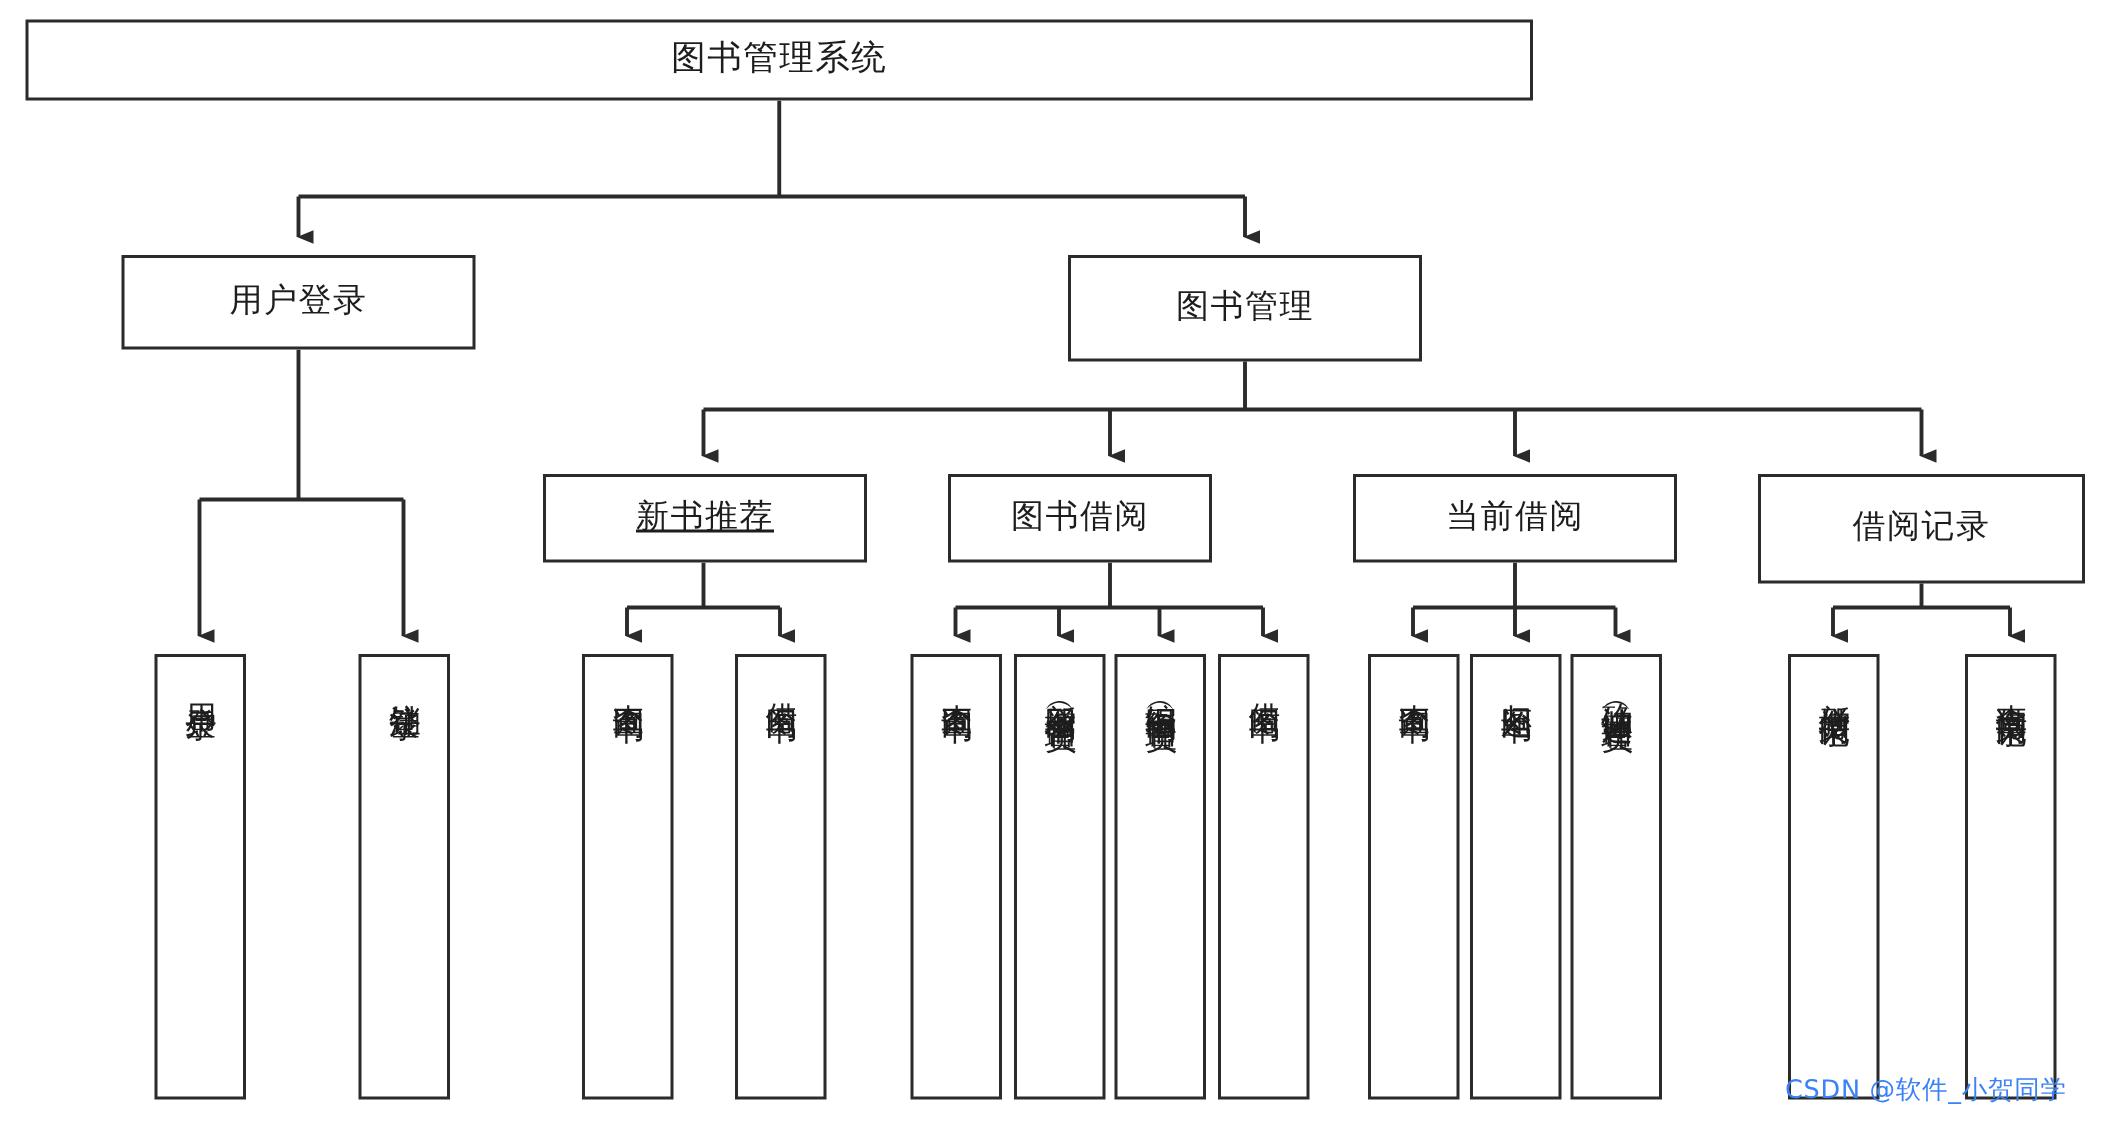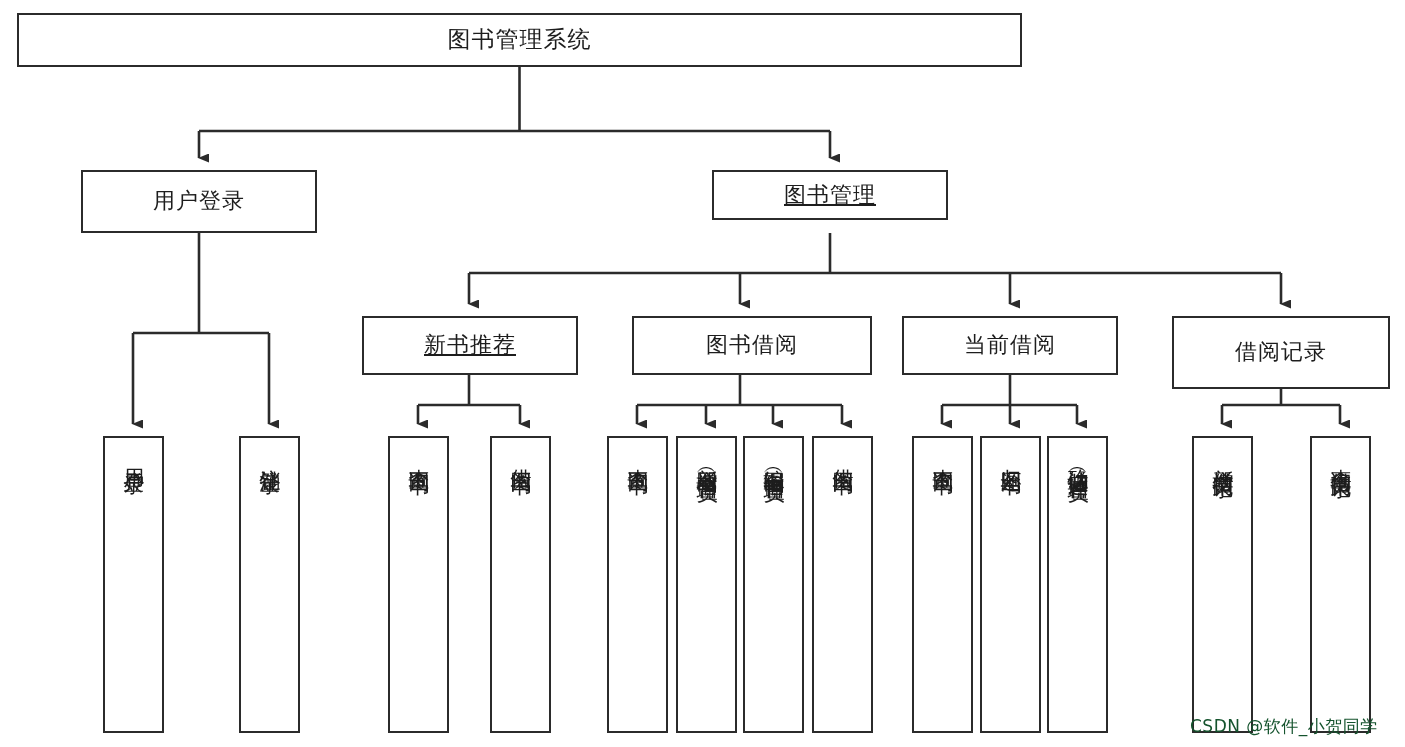--- a/index.html
+++ b/index.html
@@ -56,21 +56,21 @@
     color: #1d1d1d;
   }
   .node.root {
     font-size: 23px;
   }
   .watermark {
     position: absolute;
     left: 1190px;
     top: 715px;
     font-size: 17px;
-    color: #14532d;
+    color: #3b82f6;
     white-space: nowrap;
     letter-spacing: 0.5px;
     font-family: "DejaVu Sans", "Liberation Sans", sans-serif;
   }
 </style>
 </head>
 <body>
 
 <div id="diagram-root">
 
@@ -124,28 +124,28 @@
     </g>
   </svg>
 
   <div class="node horizontal root" style="left:17px; top:13px; width:1005px; height:54px;">
     <span>图书管理系统</span>
   </div>
 
   <div class="node horizontal" style="left:81px; top:170px; width:236px; height:63px;">
     <span>用户登录</span>
   </div>
-  <div class="node horizontal" style="left:712px; top:170px; width:236px; height:50px;text-decoration:underline;">
+  <div class="node horizontal" style="left:712px; top:170px; width:236px; height:71px;">
     <span>图书管理</span>
   </div>
 
   <div class="node horizontal" style="left:362px; top:316px; width:216px; height:59px;text-decoration:underline;">
     <span>新书推荐</span>
   </div>
-  <div class="node horizontal" style="left:632px; top:316px; width:240px; height:59px;">
+  <div class="node horizontal" style="left:632px; top:316px; width:176px; height:59px;">
     <span>图书借阅</span>
   </div>
   <div class="node horizontal" style="left:902px; top:316px; width:216px; height:59px;">
     <span>当前借阅</span>
   </div>
   <div class="node horizontal" style="left:1172px; top:316px; width:218px; height:73px;">
     <span>借阅记录</span>
   </div>
 
   <div class="node vertical" style="left:103px; top:436px; width:61px; height:297px;">

